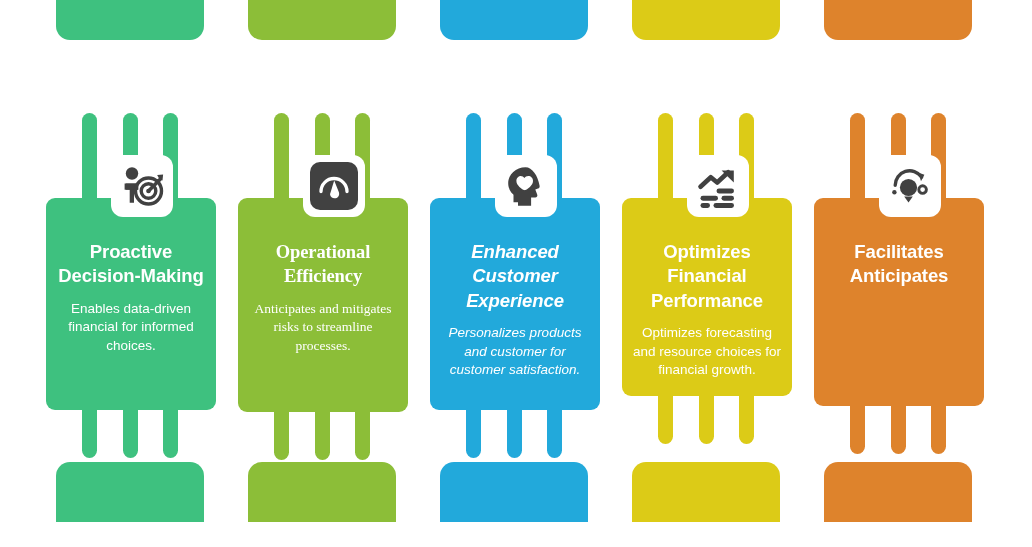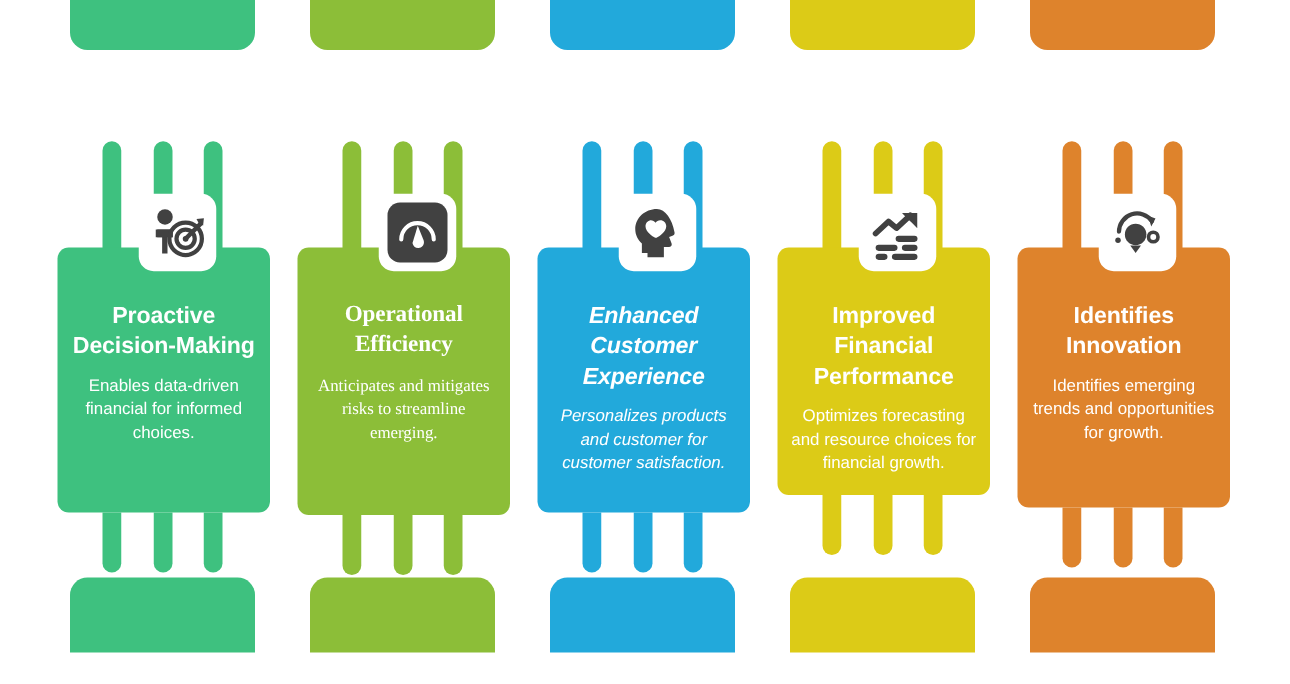--- a/index.html
+++ b/index.html
@@ -171,21 +171,21 @@
     </div>
     <div class="pillar" style="left: 238px; font-family: Liberation Serif, serif;">
       <div class="cap-top" style="background: rgb(140, 190, 56);"></div>
       <div class="prongs top">
         <div class="prong" style="background: rgb(140, 190, 56);"></div>
         <div class="prong" style="background: rgb(140, 190, 56);"></div>
         <div class="prong" style="background: rgb(140, 190, 56);"></div>
       </div>
       <div class="card" style="background: rgb(140, 190, 56); top: 198px; height: 214px;">
         <div class="card-title">Operational Efficiency</div>
-        <div class="card-desc">Anticipates and mitigates risks to streamline emerging.</div>
+        <div class="card-desc">Anticipates and mitigates risks to streamline processes.</div>
       </div>
       <div class="prongs bottom" style="top: 412px;">
         <div class="prong" style="background: rgb(140, 190, 56);"></div>
         <div class="prong" style="background: rgb(140, 190, 56);"></div>
         <div class="prong" style="background: rgb(140, 190, 56);"></div>
       </div>
       <div class="cap-bottom" style="background: rgb(140, 190, 56);"></div>
       <div class="icon-tile">
         <div class="dark-chip">
           <svg width="34" height="34" viewBox="0 0 34 34">
@@ -222,21 +222,21 @@
       </div>
     </div>
     <div class="pillar" style="left: 622px;">
       <div class="cap-top" style="background: rgb(220, 203, 23);"></div>
       <div class="prongs top">
         <div class="prong" style="background: rgb(220, 203, 23);"></div>
         <div class="prong" style="background: rgb(220, 203, 23);"></div>
         <div class="prong" style="background: rgb(220, 203, 23);"></div>
       </div>
       <div class="card" style="background: rgb(220, 203, 23); top: 198px; height: 198px;">
-        <div class="card-title">Improved Financial Performance</div>
+        <div class="card-title">Optimizes Financial Performance</div>
         <div class="card-desc">Optimizes forecasting and resource choices for financial growth.</div>
       </div>
       <div class="prongs bottom" style="top: 396px;">
         <div class="prong" style="background: rgb(220, 203, 23);"></div>
         <div class="prong" style="background: rgb(220, 203, 23);"></div>
         <div class="prong" style="background: rgb(220, 203, 23);"></div>
       </div>
       <div class="cap-bottom" style="background: rgb(220, 203, 23);"></div>
       <div class="icon-tile">
         <span>
@@ -253,22 +253,21 @@
       </div>
     </div>
     <div class="pillar" style="left: 814px;">
       <div class="cap-top" style="background: rgb(222, 131, 44);"></div>
       <div class="prongs top">
         <div class="prong" style="background: rgb(222, 131, 44);"></div>
         <div class="prong" style="background: rgb(222, 131, 44);"></div>
         <div class="prong" style="background: rgb(222, 131, 44);"></div>
       </div>
       <div class="card" style="background: rgb(222, 131, 44); top: 198px; height: 208px;">
-        <div class="card-title">Identifies Innovation</div>
-        <div class="card-desc">Identifies emerging trends and opportunities for growth.</div>
+        <div class="card-title">Facilitates Anticipates</div>
       </div>
       <div class="prongs bottom" style="top: 406px;">
         <div class="prong" style="background: rgb(222, 131, 44);"></div>
         <div class="prong" style="background: rgb(222, 131, 44);"></div>
         <div class="prong" style="background: rgb(222, 131, 44);"></div>
       </div>
       <div class="cap-bottom" style="background: rgb(222, 131, 44);"></div>
       <div class="icon-tile">
         <span>
           <svg width="46" height="46" viewBox="0 0 46 46">

